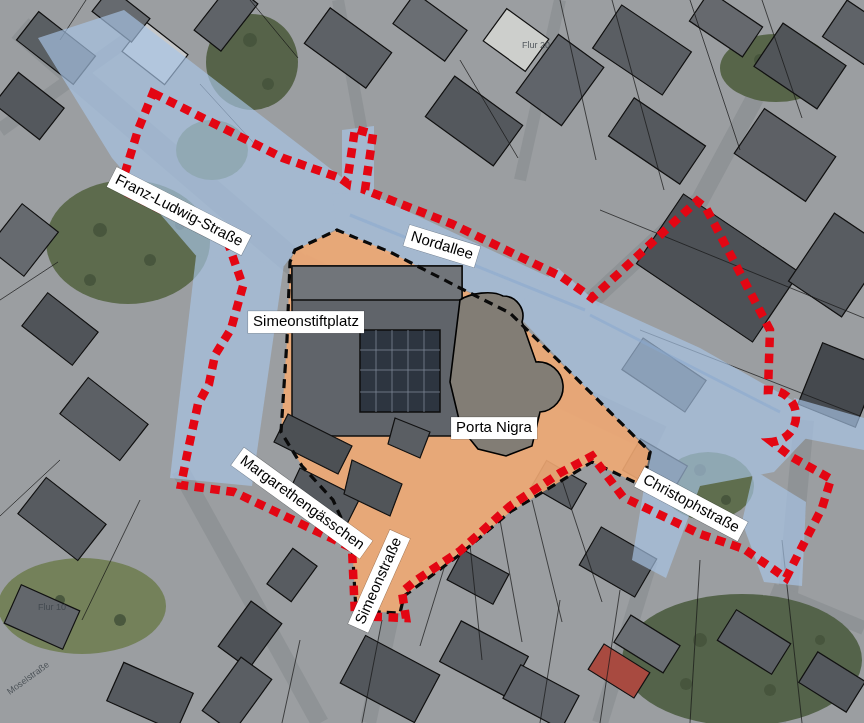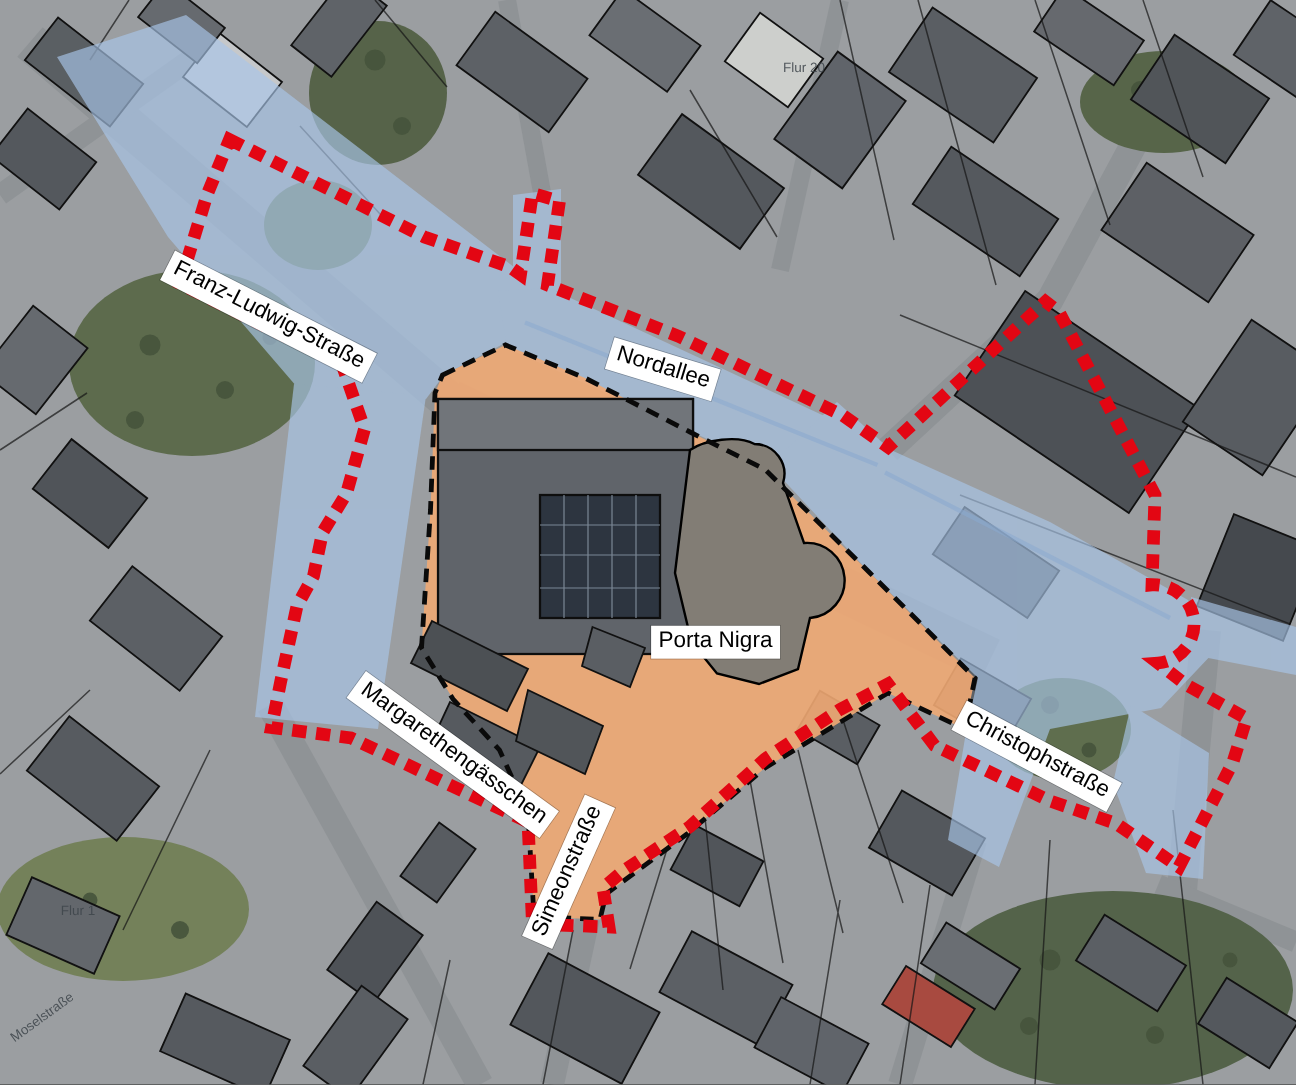--- a/index.html
+++ b/index.html
@@ -6,21 +6,21 @@
   .stage{position:relative;width:864px;height:723px;overflow:hidden;background:#9b9ea1;
          font-family:"Liberation Sans",sans-serif;}
   .stage svg{position:absolute;left:0;top:0;}
   .map-label{position:absolute;background:#fff;color:#000;
              font:15px/1.25 "Liberation Sans",sans-serif;
              padding:1px 5px 2px;white-space:nowrap;z-index:5;
              box-shadow:0 0 0 .5px rgba(0,0,0,.28);}
   .l-franz   {left:179px;top:211px;transform:translate(-50%,-50%) rotate(27deg);}
   .l-nord    {left:442px;top:246px;transform:translate(-50%,-50%) rotate(17deg);}
   .l-simstift{left:306px;top:322px;transform:translate(-50%,-50%);}
-  .l-porta   {left:477px;top:428px;transform:translate(-50%,-50%);}
+  .l-porta   {left:494px;top:428px;transform:translate(-50%,-50%);}
   .l-marg    {left:302px;top:503px;transform:translate(-50%,-50%) rotate(36deg);}
   .l-simstr  {left:379px;top:581px;transform:translate(-50%,-50%) rotate(-66deg);}
   .l-christ  {left:691px;top:504px;transform:translate(-50%,-50%) rotate(28deg);}
   .tiny{position:absolute;color:#3e454b;font:9px "Liberation Sans",sans-serif;
         opacity:.85;z-index:4;white-space:nowrap;}
   .t-flur30{left:536px;top:45px;transform:translate(-50%,-50%);}
   .t-flur10{left:52px;top:607px;transform:translate(-50%,-50%);}
   .t-mosel {left:28px;top:678px;transform:translate(-50%,-50%) rotate(-36deg);}
 </style>
 </head>
@@ -175,21 +175,22 @@
              L452,224 L562,277 L592,298 L697,201 L706,208 L770,330
              L768,390 A26,26 0 0 1 772,442 L790,456 L831,479 L822,508 L786,578
              L744,549 L700,534 L623,497 L592,456 L560,473 L510,506 L460,551
              L415,581 L402,592 L406,618 L355,616 L352,548 L234,492 L181,485
              L187,455 L198,404 L209,384 L215,355 L231,329 L243,286 L228,243
              L120,189 L138,130 Z" stroke="#e30613"></path>
   </svg>
 
   <div class="map-label l-franz">Franz-Ludwig-Straße</div>
   <div class="map-label l-nord">Nordallee</div>
+  <div class="map-label l-simstift">Simeonstiftplatz</div>
   <div class="map-label l-porta">Porta Nigra</div>
   <div class="map-label l-marg">Margarethengässchen</div>
   <div class="map-label l-simstr">Simeonstraße</div>
   <div class="map-label l-christ">Christophstraße</div>
 
   <div class="tiny t-flur30">Flur 20</div>
-  <div class="tiny t-flur10">Flur 1</div>
+  <div class="tiny t-flur10">Flur 10</div>
   <div class="tiny t-mosel">Moselstraße</div>
 </div>
 
 </body></html>

